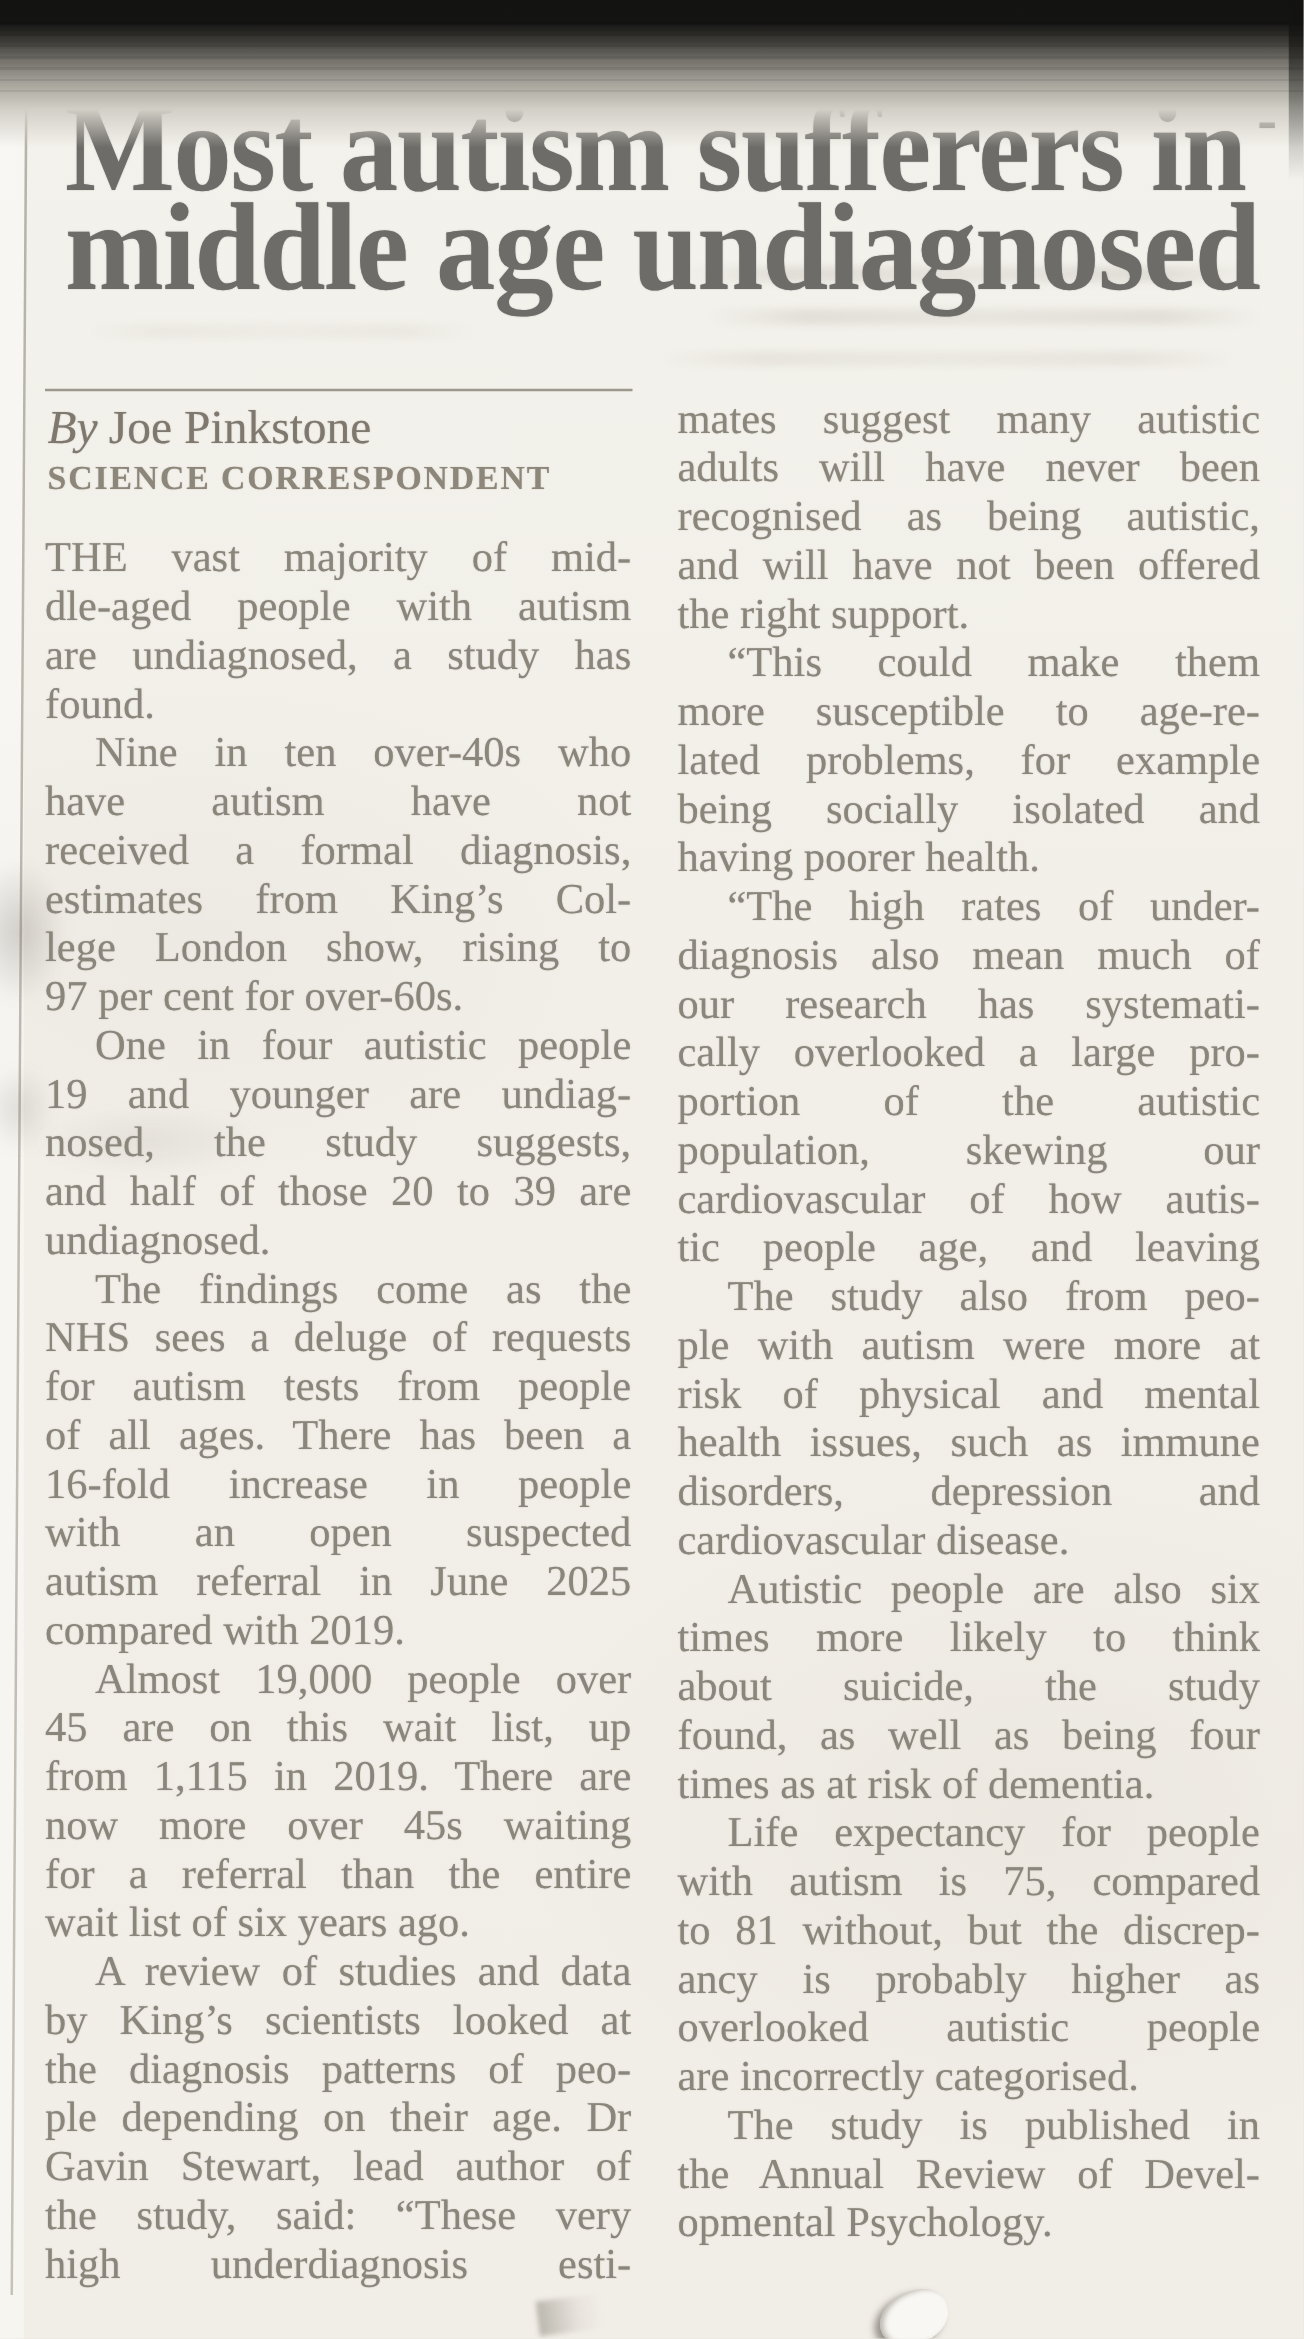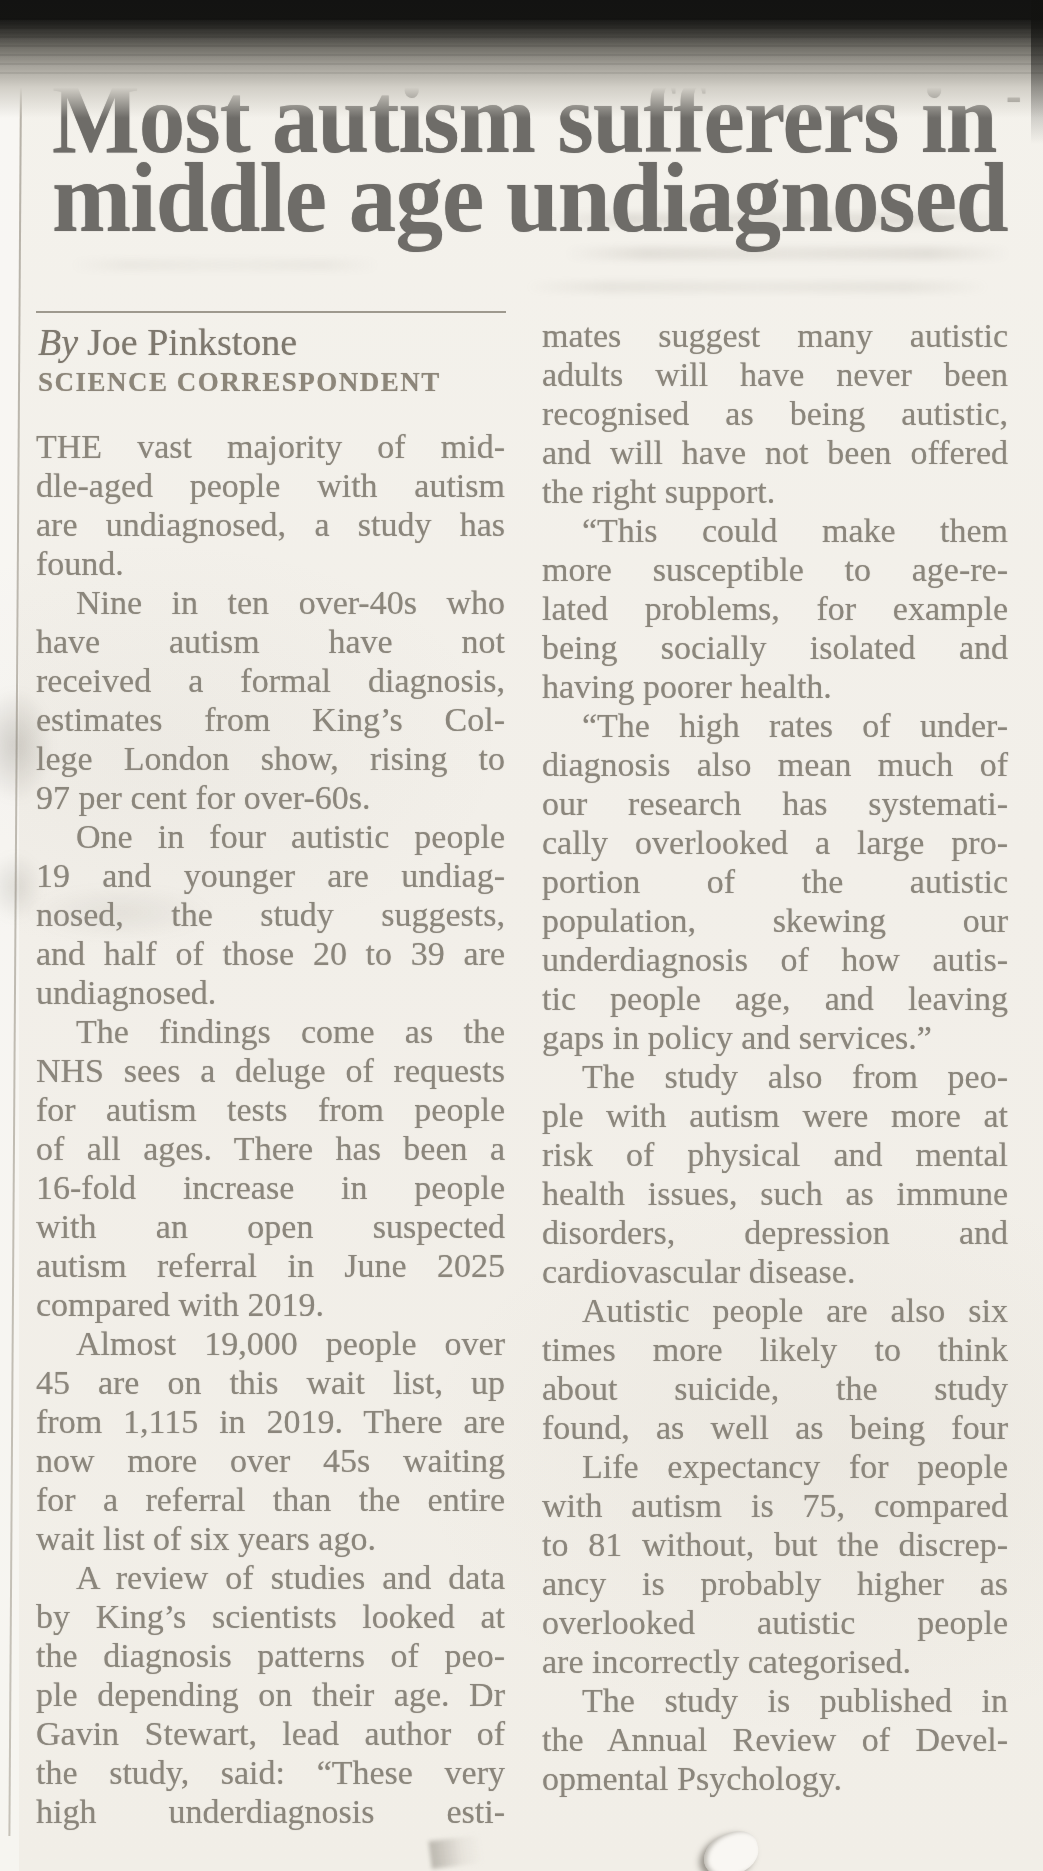--- a/index.html
+++ b/index.html
@@ -148,33 +148,33 @@
       <div class="bline">more susceptible to age-re-</div>
       <div class="bline">lated problems, for example</div>
       <div class="bline">being socially isolated and</div>
       <div class="bline lastln">having poorer health.</div>
       <div class="bline ind">“The high rates of under-</div>
       <div class="bline">diagnosis also mean much of</div>
       <div class="bline">our research has systemati-</div>
       <div class="bline">cally overlooked a large pro-</div>
       <div class="bline">portion of the autistic</div>
       <div class="bline">population, skewing our</div>
-      <div class="bline">underdiagnosis of how autis-</div>
+      <div class="bline">cardiovascular of how autis-</div>
       <div class="bline">tic people age, and leaving</div>
-      <div class="bline lastln">gaps in policy and services.”</div>
       <div class="bline ind">The study also from peo-</div>
       <div class="bline">ple with autism were more at</div>
       <div class="bline">risk of physical and mental</div>
       <div class="bline">health issues, such as immune</div>
       <div class="bline">disorders, depression and</div>
       <div class="bline lastln">cardiovascular disease.</div>
       <div class="bline ind">Autistic people are also six</div>
       <div class="bline">times more likely to think</div>
       <div class="bline">about suicide, the study</div>
       <div class="bline">found, as well as being four</div>
+      <div class="bline lastln">times as at risk of dementia.</div>
       <div class="bline ind">Life expectancy for people</div>
       <div class="bline">with autism is 75, compared</div>
       <div class="bline">to 81 without, but the discrep-</div>
       <div class="bline">ancy is probably higher as</div>
       <div class="bline">overlooked autistic people</div>
       <div class="bline lastln">are incorrectly categorised.</div>
       <div class="bline ind">The study is published in</div>
       <div class="bline"><span>the </span><span class="it">Annual Review of Devel-</span></div>
       <div class="bline lastln"><span class="it">opmental Psychology</span><span>.</span></div>
     </div>

